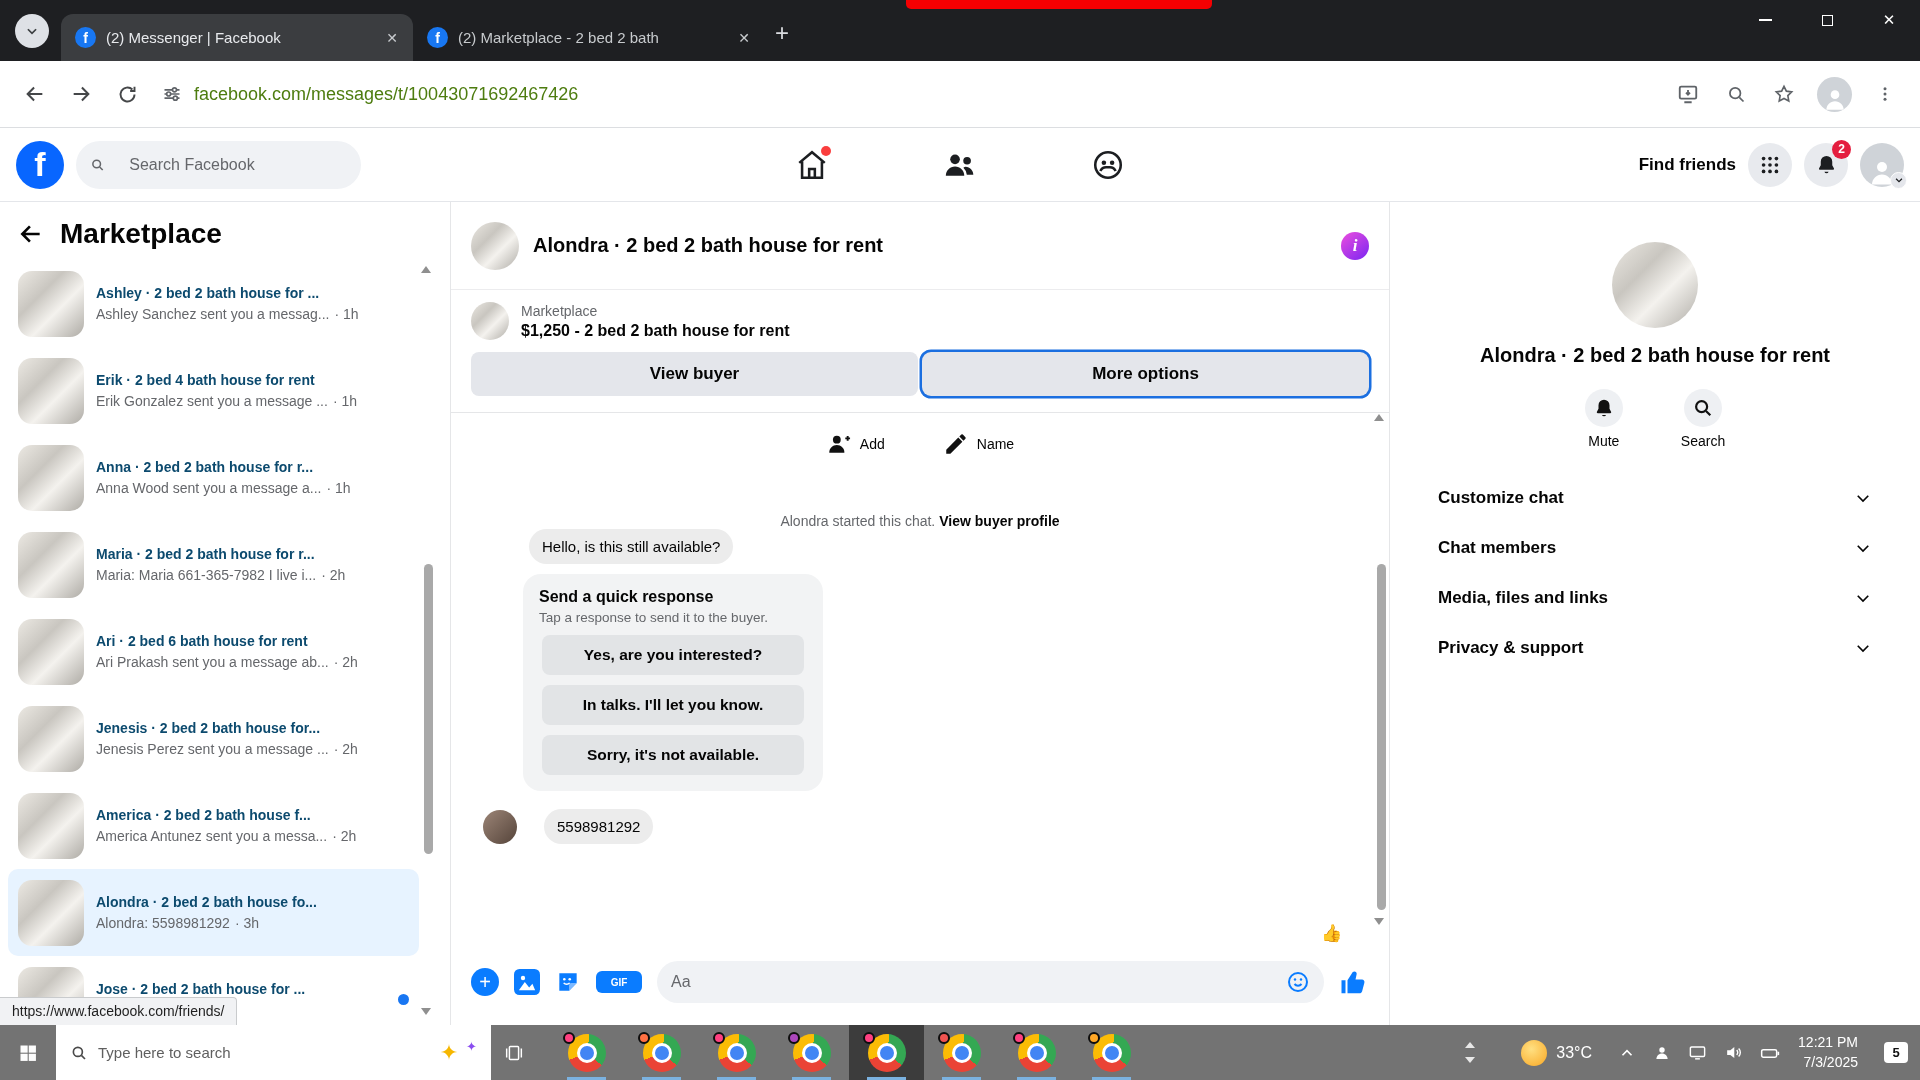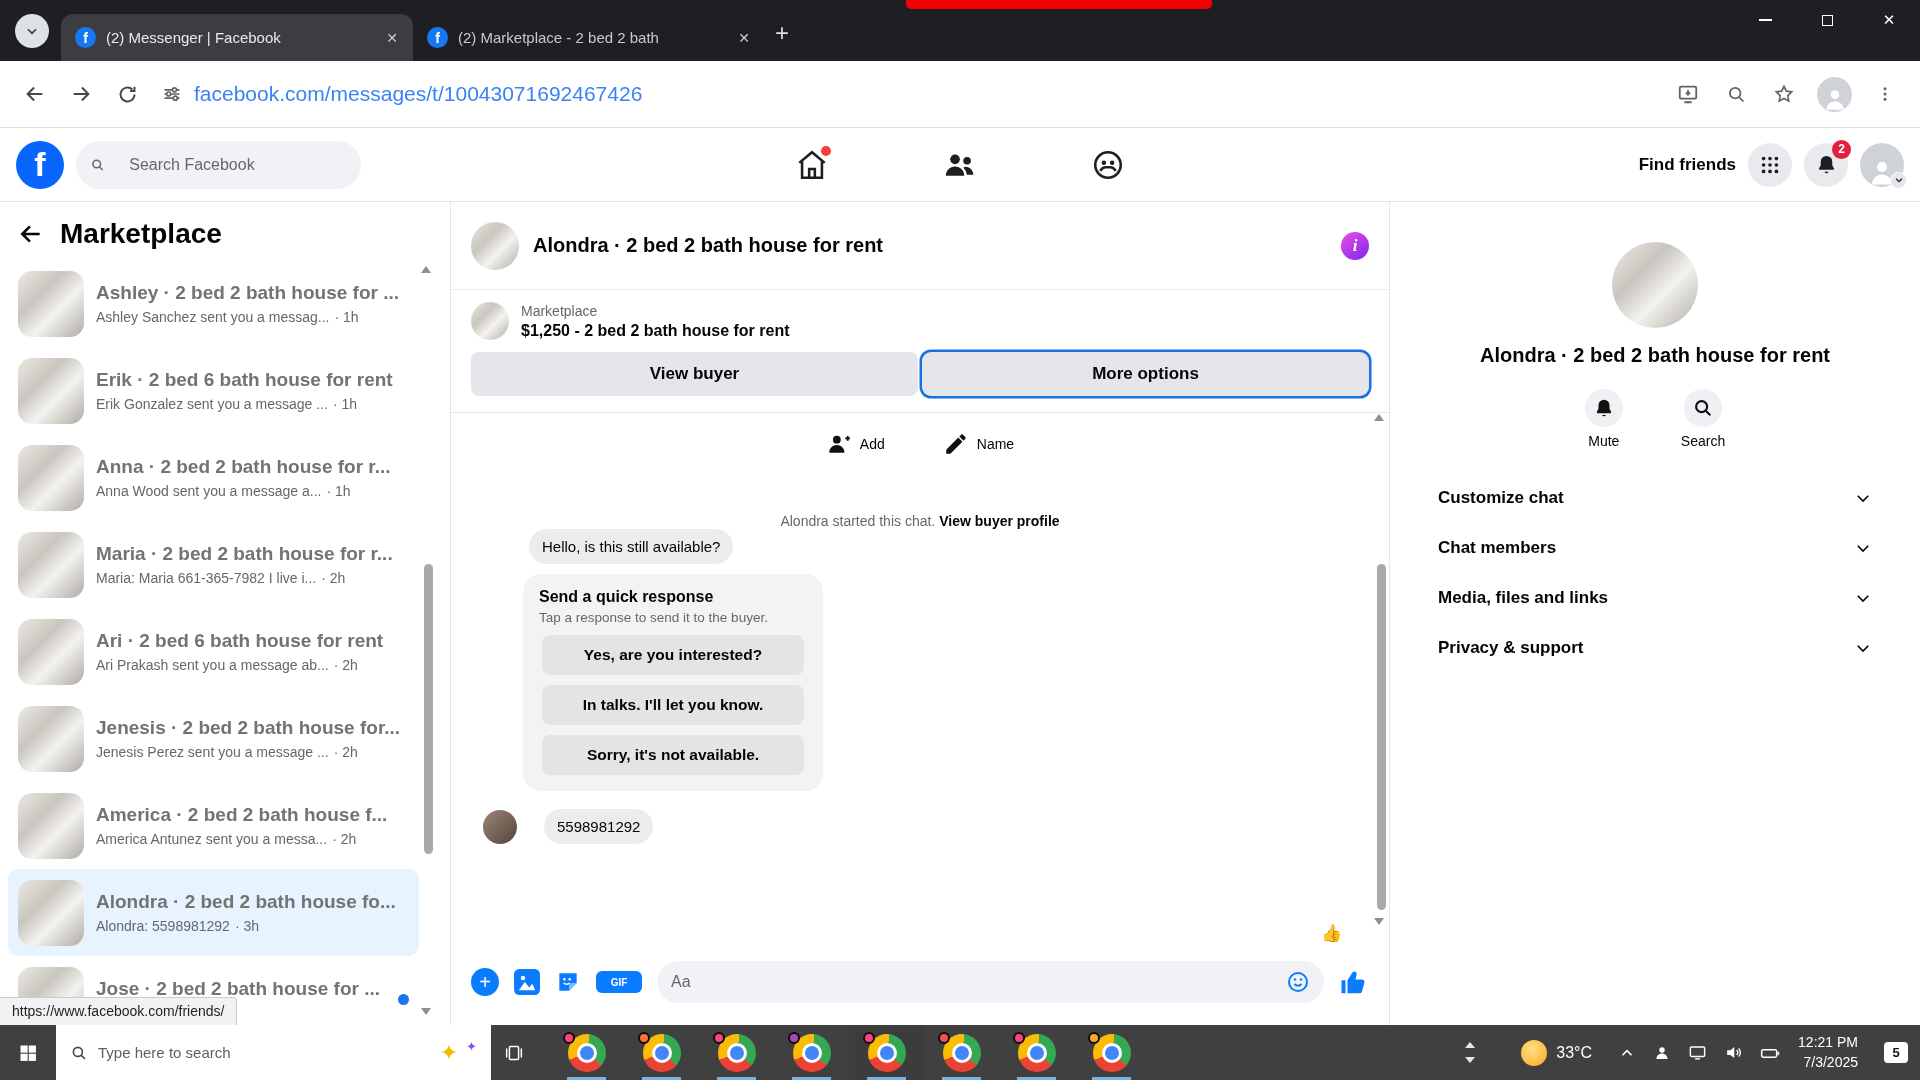--- a/index.html
+++ b/index.html
@@ -24,21 +24,21 @@
   .win-controls{margin-left:auto;display:flex;align-self:flex-start;height:40px}
   .win-btn{width:62px;height:40px;display:flex;align-items:center;justify-content:center;color:#fff}
   .min-glyph{width:13px;height:2px;background:#fff}
   .restore-glyph{width:11px;height:11px;border:1.6px solid #fff;position:relative}
   .close-glyph{font-size:15px}
 
   
   .toolbar{position:absolute;top:61px;left:0;right:0;height:67px;background:#fff;border-bottom:1px solid #dcdee1;display:flex;align-items:center;padding:0 14px;gap:4px}
   .nav-ic{width:42px;height:42px;border-radius:50%;display:flex;align-items:center;justify-content:center;flex:none}
   .url-zone{flex:1;display:flex;align-items:center;gap:12px;padding-left:10px;min-width:0}
-  .url-text{font-size:21px;color:#3b82f6;white-space:nowrap}
+  .url-text{font-size:18px;color:#4d7c0f;white-space:nowrap}
   .toolbar-right{display:flex;align-items:center;gap:6px}
   .profile-circle{width:35px;height:35px;border-radius:50%;background:#cfd3d8;display:flex;align-items:end;justify-content:center;overflow:hidden;margin:0 6px}
 
   
   .fb-header{position:absolute;top:128px;left:0;right:0;height:74px;background:#fff;border-bottom:1px solid #e4e6ea;display:flex;align-items:center;padding:0 16px;z-index:5}
   .fb-logo{width:48px;height:48px;border-radius:50%;background:#0866ff;color:#fff;font-size:34px;font-weight:700;display:flex;align-items:center;justify-content:center;flex:none}
   .fb-search{margin-left:12px;width:285px;height:48px;border-radius:24px;background:#f0f2f5;display:flex;align-items:center;gap:24px;padding:0 14px}
   .fb-search input{width:100%;font-size:16px;color:#65676b}
   .fb-search input::placeholder{color:#65676b;opacity:1}
   .fb-nav{position:absolute;left:50%;top:0;height:74px;transform:translateX(-50%);display:flex;align-items:center;gap:108px}
@@ -57,21 +57,21 @@
   
   .sidebar{width:437px;flex:none;position:relative;padding-top:10px;overflow:hidden}
   .sidebar-header{display:flex;align-items:center;gap:16px;padding:6px 18px 10px}
   .sidebar-title{font-size:28px;font-weight:700;color:#050505}
   .conv-list{padding:0 18px 0 8px}
   .conv-item{display:flex;align-items:center;gap:12px;height:87px;padding:8px 10px;border-radius:10px;position:relative}
   .conv-item.selected{background:#e7f3ff}
   .room-avatar{background:linear-gradient(135deg,#ece9e3 0%,#c9c6c0 35%,#f4f2ee 60%,#aeaba5 100%)}
   .conv-avatar{width:66px;height:66px;border-radius:14px;flex:none}
   .conv-texts{min-width:0;flex:1}
-  .conv-title{font-size:19px;font-weight:600;color:#737373;white-space:nowrap;overflow:hidden}
+  .conv-title{font-size:14px;font-weight:600;color:#0c4a6e;white-space:nowrap;overflow:hidden}
   .conv-sub{margin-top:5px;font-size:14px;color:#65676b;white-space:nowrap;overflow:hidden;display:flex;gap:5px}
   .unread-dot{display:none;width:11px;height:11px;border-radius:50%;background:#1876f2;flex:none}
   .conv-item.unread .unread-dot{display:block}
   .conv-item.unread .conv-preview{color:#0866ff;font-weight:600}
   .sb-arrow{position:absolute;right:6px;width:0;height:0;border-left:5px solid transparent;border-right:5px solid transparent}
   .sb-up{top:64px;border-bottom:7px solid #8f8f8f}
   .sb-down{bottom:10px;border-top:7px solid #8f8f8f}
   .sb-thumb{position:absolute;right:4px;top:362px;width:9px;height:290px;border-radius:5px;background:#a9a9a9}
 
   
@@ -122,21 +122,21 @@
   .d-action{display:flex;flex-direction:column;align-items:center;gap:6px;font-size:14px;color:#050505}
   .d-circle{width:38px;height:38px;border-radius:50%;background:#eef0f3;display:flex;align-items:center;justify-content:center}
   .details-sections{width:100%;margin-top:24px}
   .d-section{display:flex;align-items:center;justify-content:space-between;padding:15px 6px}
   .d-section-label{font-size:17px;font-weight:600;color:#050505}
 
   
   .status-bubble{position:absolute;left:0;bottom:55px;z-index:30;background:#f1f2f4;border:1px solid #c9cbcd;border-left:0;border-bottom:0;border-radius:0 4px 0 0;padding:5px 12px 6px;font-size:14px;color:#1f1f1f}
 
   
-  .taskbar{position:absolute;left:0;right:0;bottom:0;height:55px;background:#404040;display:flex;align-items:center;color:#fff;z-index:40}
+  .taskbar{position:absolute;left:0;right:0;bottom:0;height:55px;background:#737373;display:flex;align-items:center;color:#fff;z-index:40}
   .start-btn{width:56px;height:55px;display:flex;align-items:center;justify-content:center;flex:none}
   .tb-search{width:435px;height:55px;background:#fff;display:flex;align-items:center;gap:10px;padding:0 14px;color:#444;flex:none}
   .tb-search input{flex:1;font-size:15px;color:#3c3c3c}
   .tb-search input::placeholder{color:#5f5f5f;opacity:1}
   .spark-big{font-size:22px;color:#f6b700;line-height:1}
   .spark-small{font-size:13px;color:#8a4df0;line-height:1;margin-left:-2px;margin-top:-12px}
   .tb-taskview{width:46px;height:55px;display:flex;align-items:center;justify-content:center;flex:none}
   .tb-apps{display:flex;margin-left:12px}
   .tb-app{width:75px;height:55px;display:flex;align-items:center;justify-content:center;position:relative}
   .tb-app.active{background:#3c3c3c}
@@ -340,21 +340,21 @@
         <span class="conv-preview">Ashley Sanchez sent you a messag...</span>
         <span class="conv-time">· 1h</span>
       </div>
     </div>
 
   </div>
 
   <div class="conv-item">
     <div class="conv-avatar room-avatar"></div>
     <div class="conv-texts">
-      <div class="conv-title">Erik · 2 bed 6 bath house for rent</div>
+      <div class="conv-title">Erik · 2 bed 4 bath house for rent</div>
       <div class="conv-sub">
         <span class="conv-preview">Erik Gonzalez sent you a message ...</span>
         <span class="conv-time">· 1h</span>
       </div>
     </div>
 
   </div>
 
   <div class="conv-item">
     <div class="conv-avatar room-avatar"></div>

